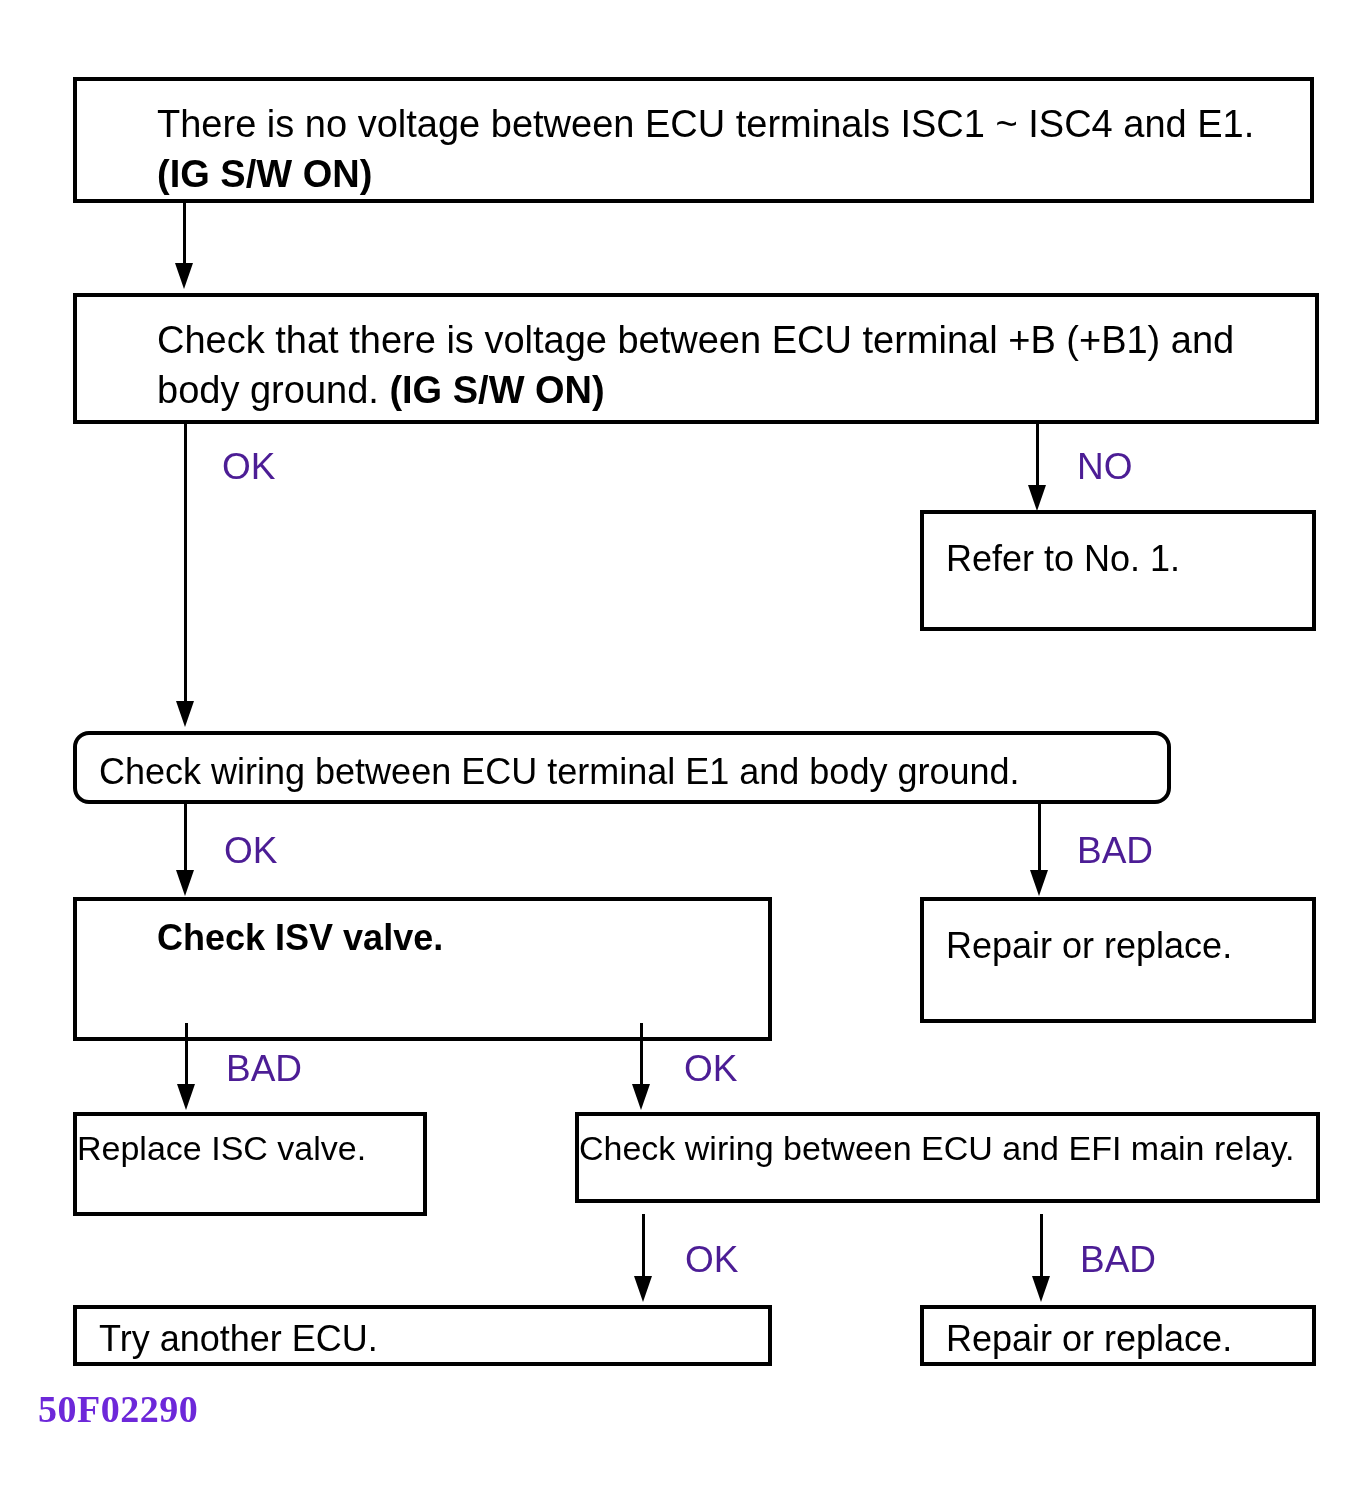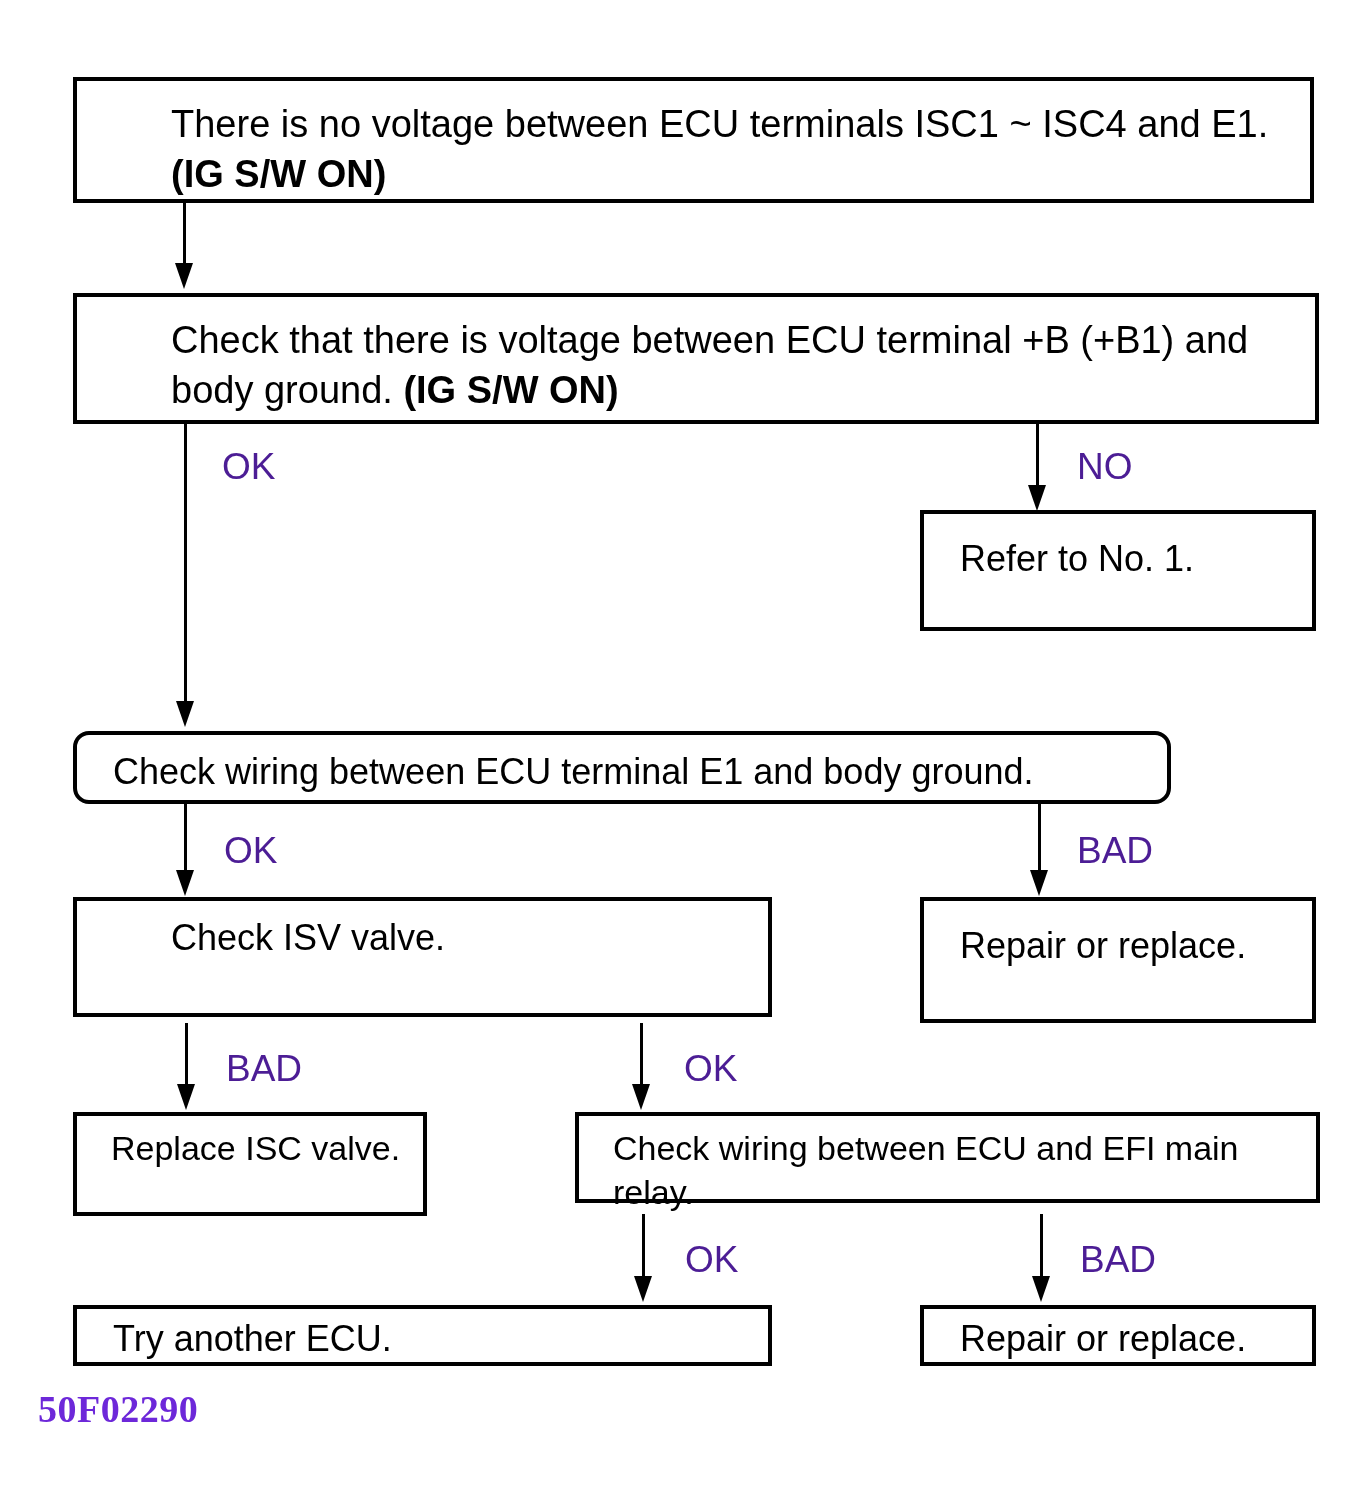--- a/index.html
+++ b/index.html
@@ -27,21 +27,20 @@
     border: 4px solid #000000;
     background: #ffffff;
   }
   .fbox .txt {
     position: absolute;
     left: 0;
     right: 7px;
     font-family: "Liberation Sans", sans-serif;
     color: #000000;
     white-space: pre-line;
-    margin-left: 14px;
   }
 
   
   .t-big .txt {
     font-size: 38px;
     line-height: 50px;
     padding-left: 80px;
     padding-right: 16px;
     top: 18px;
   }
@@ -62,21 +61,20 @@
   .t-ref .txt {
     font-size: 36px;
     line-height: 46px;
     padding-left: 22px;
     padding-right: 14px;
     top: 22px;
   }
   .t-small .txt {
     font-size: 34px;
     line-height: 44px;
-    padding-left: 20px;
     padding-right: 12px;
     top: 10px;
   }
   .t-flat .txt {
     font-size: 36px;
     line-height: 44px;
     padding-left: 22px;
     padding-right: 14px;
     top: 8px;
   }
@@ -157,21 +155,21 @@
   </div>
 
   <div class="vline" style="left:184px; top:804px; height:68px;"></div>
   <div class="arrowhead" style="left:176px; top:870px;"></div>
   <div class="blabel" style="left:224px; top:832px;">OK</div>
 
   <div class="vline" style="left:1038px; top:804px; height:68px;"></div>
   <div class="arrowhead" style="left:1030px; top:870px;"></div>
   <div class="blabel" style="left:1077px; top:832px;">BAD</div>
 
-  <div class="fbox t-mid-i" style="left:73px; top:897px; width:699px; height:120px;">
+  <div class="fbox t-mid-i" style="left:73px; top:897px; width:699px; height:144px;font-weight:bold;">
     <div class="txt">Check ISV valve.</div>
   </div>
 
   <div class="fbox t-ref" style="left:920px; top:897px; width:396px; height:126px;">
     <div class="txt">Repair or replace.</div>
   </div>
 
   <div class="vline" style="left:185px; top:1023px; height:63px;"></div>
   <div class="arrowhead" style="left:177px; top:1084px;"></div>
   <div class="blabel" style="left:226px; top:1050px;">BAD</div>

